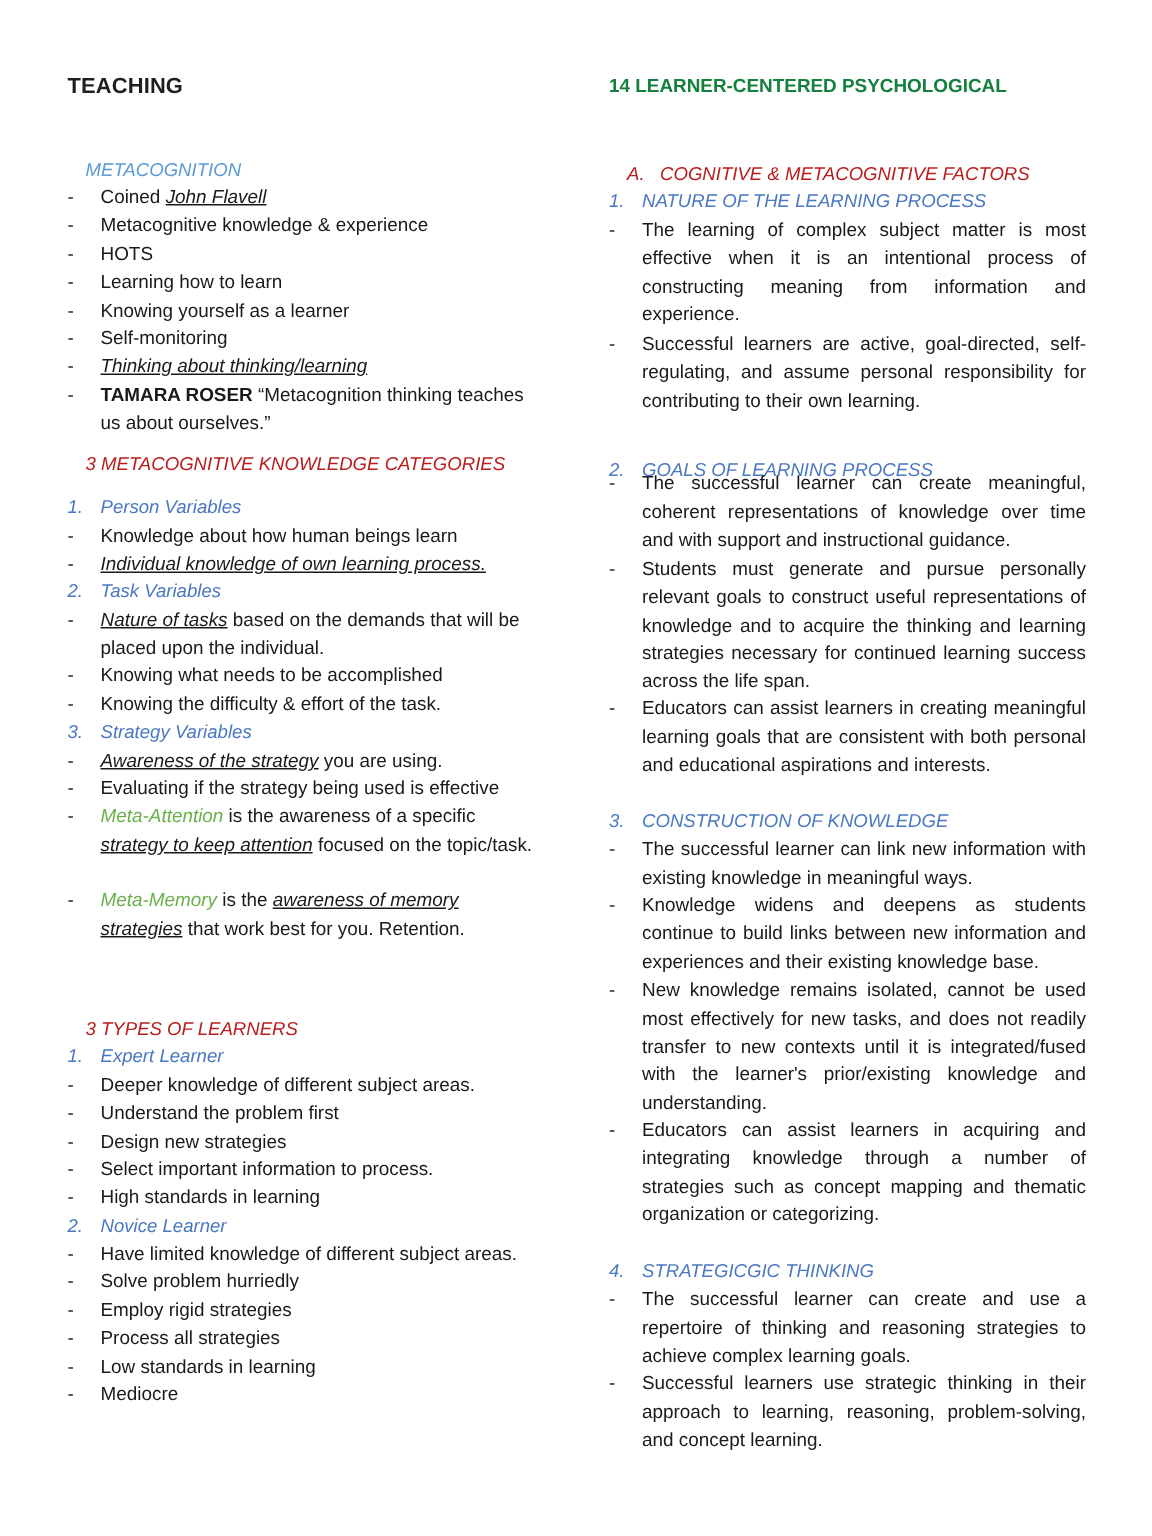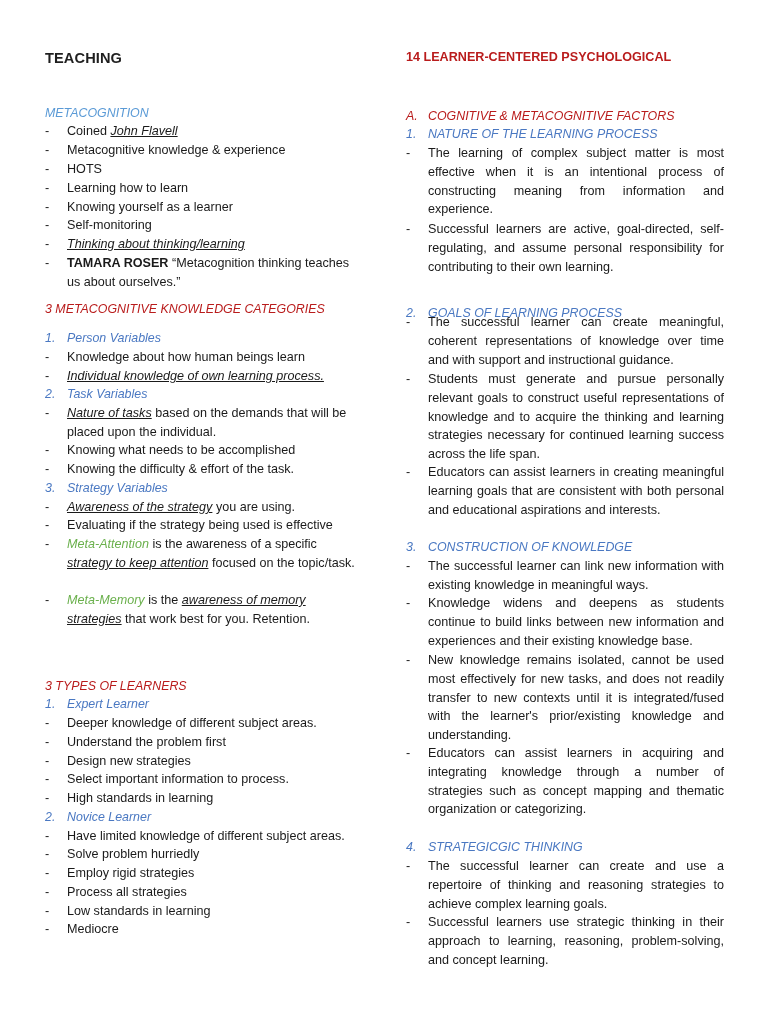--- a/index.html
+++ b/index.html
@@ -30,28 +30,29 @@
       font-size: 14.6px;
       line-height: 23px;
       color: #1f1f1f;
       letter-spacing: 0.1px;
     }
     .principles-title {
       position: absolute;
       font-weight: bold;
       font-size: 12.6px;
       line-height: 20px;
-      color: #b91c1c;
+      color: #15803d;
     }
     .heading {
       position: absolute;
       font-style: italic;
       font-size: 12.4px;
       line-height: 18px;
       white-space: nowrap;
+      margin-left: 12px;
     }
     .heading.red { color: #b91c1c; font-weight: normal; }
     .heading.lightblue { color: #5a9ad6; }
 
     .numhead {
       position: absolute;
       font-style: italic;
       font-size: 12.4px;
       line-height: 18px;
       color: #4a78c2;

